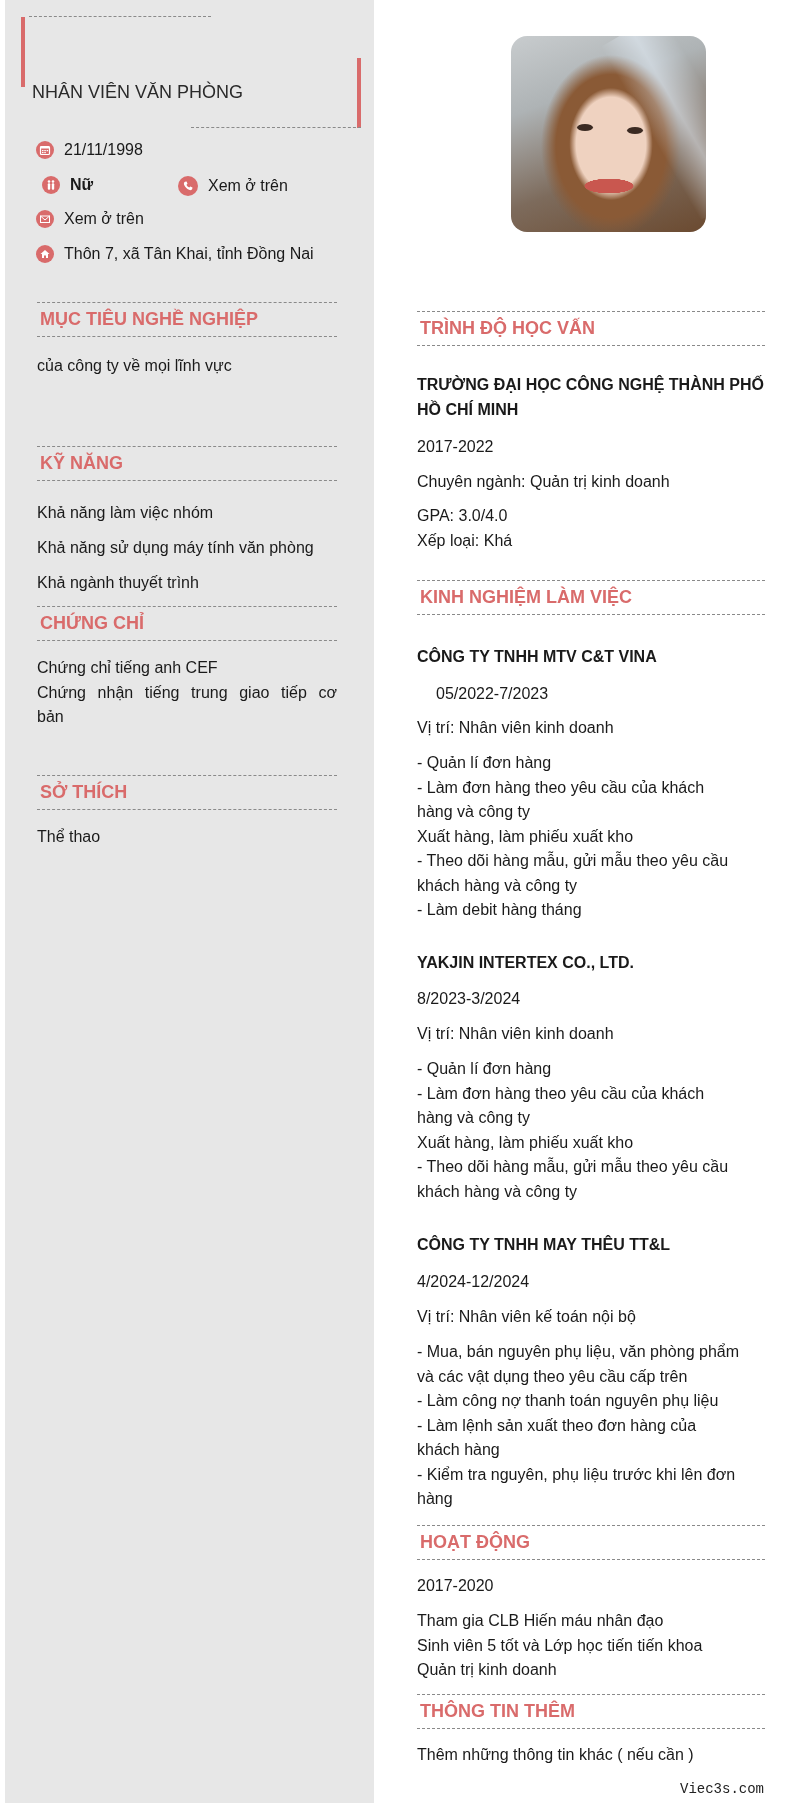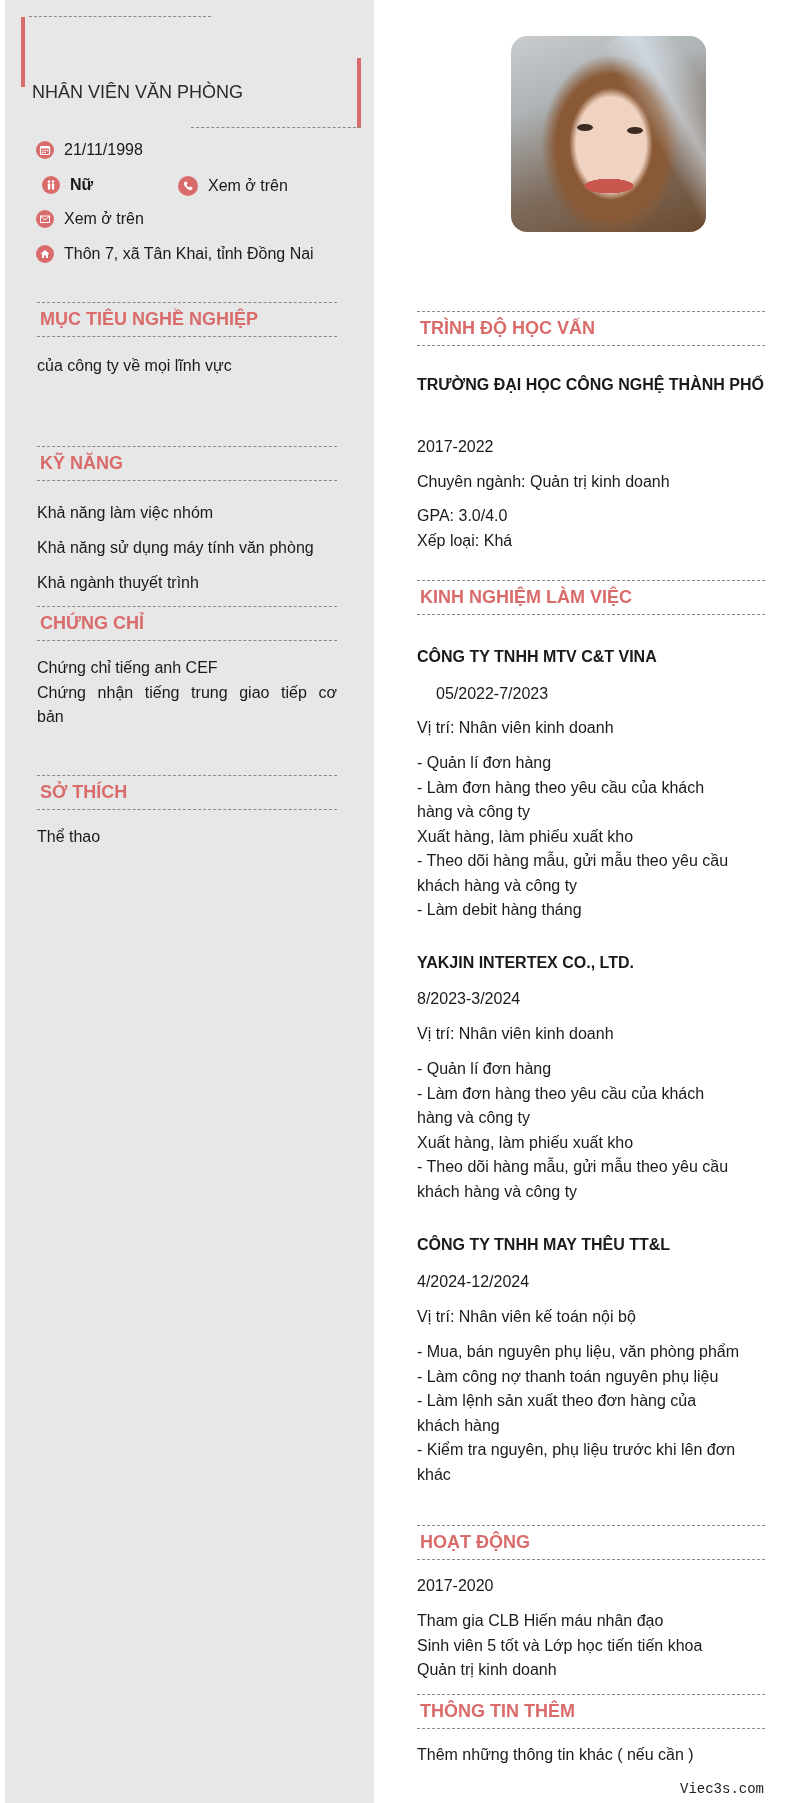--- a/index.html
+++ b/index.html
@@ -178,20 +178,21 @@
   <div class="beam"></div>
   <div class="eye" style="left:66px; top:88px;"></div>
   <div class="eye" style="left:116px; top:91px;"></div>
 </div>
 
 <div class="sec-head" style="left:417px; top:311px; width:348px; height:35px;">
   <span>TRÌNH ĐỘ HỌC VẤN</span>
 </div>
 <div class="txt bold" style="left:417px; top:373px; width:348px;">
   <span class="line">TRƯỜNG ĐẠI HỌC CÔNG NGHỆ THÀNH PHỐ</span>
+  <span class="line">HỒ CHÍ MINH</span>
 </div>
 <div class="txt" style="left:417px; top:435px;">2017-2022</div>
 <div class="txt" style="left:417px; top:470px;">Chuyên ngành: Quản trị kinh doanh</div>
 <div class="txt" style="left:417px; top:504px;">
   <span class="line">GPA: 3.0/4.0</span>
   <span class="line">Xếp loại: Khá</span>
 </div>
 
 <div class="sec-head" style="left:417px; top:580px; width:348px; height:35px;">
   <span>KINH NGHIỆM LÀM VIỆC</span>
@@ -220,25 +221,26 @@
   <span class="line">Xuất hàng, làm phiếu xuất kho</span>
   <span class="line">- Theo dõi hàng mẫu, gửi mẫu theo yêu cầu</span>
   <span class="line">khách hàng và công ty</span>
 </div>
 
 <div class="txt bold" style="left:417px; top:1233px;">CÔNG TY TNHH MAY THÊU TT&amp;L</div>
 <div class="txt" style="left:417px; top:1270px;">4/2024-12/2024</div>
 <div class="txt" style="left:417px; top:1305px;">Vị trí: Nhân viên kế toán nội bộ</div>
 <div class="txt" style="left:417px; top:1340px; width:360px;">
   <span class="line">- Mua, bán nguyên phụ liệu, văn phòng phẩm</span>
+  <span class="line">và các vật dụng theo yêu cầu cấp trên</span>
   <span class="line">- Làm công nợ thanh toán nguyên phụ liệu</span>
   <span class="line">- Làm lệnh sản xuất theo đơn hàng của</span>
   <span class="line">khách hàng</span>
   <span class="line">- Kiểm tra nguyên, phụ liệu trước khi lên đơn</span>
-  <span class="line">khác</span>
+  <span class="line">hàng</span>
 </div>
 
 <div class="sec-head" style="left:417px; top:1525px; width:348px; height:35px;">
   <span>HOẠT ĐỘNG</span>
 </div>
 <div class="txt" style="left:417px; top:1574px;">2017-2020</div>
 <div class="txt" style="left:417px; top:1609px; width:360px;">
   <span class="line">Tham gia CLB Hiến máu nhân đạo</span>
   <span class="line">Sinh viên 5 tốt và Lớp học tiến tiến khoa</span>
   <span class="line">Quản trị kinh doanh</span>

